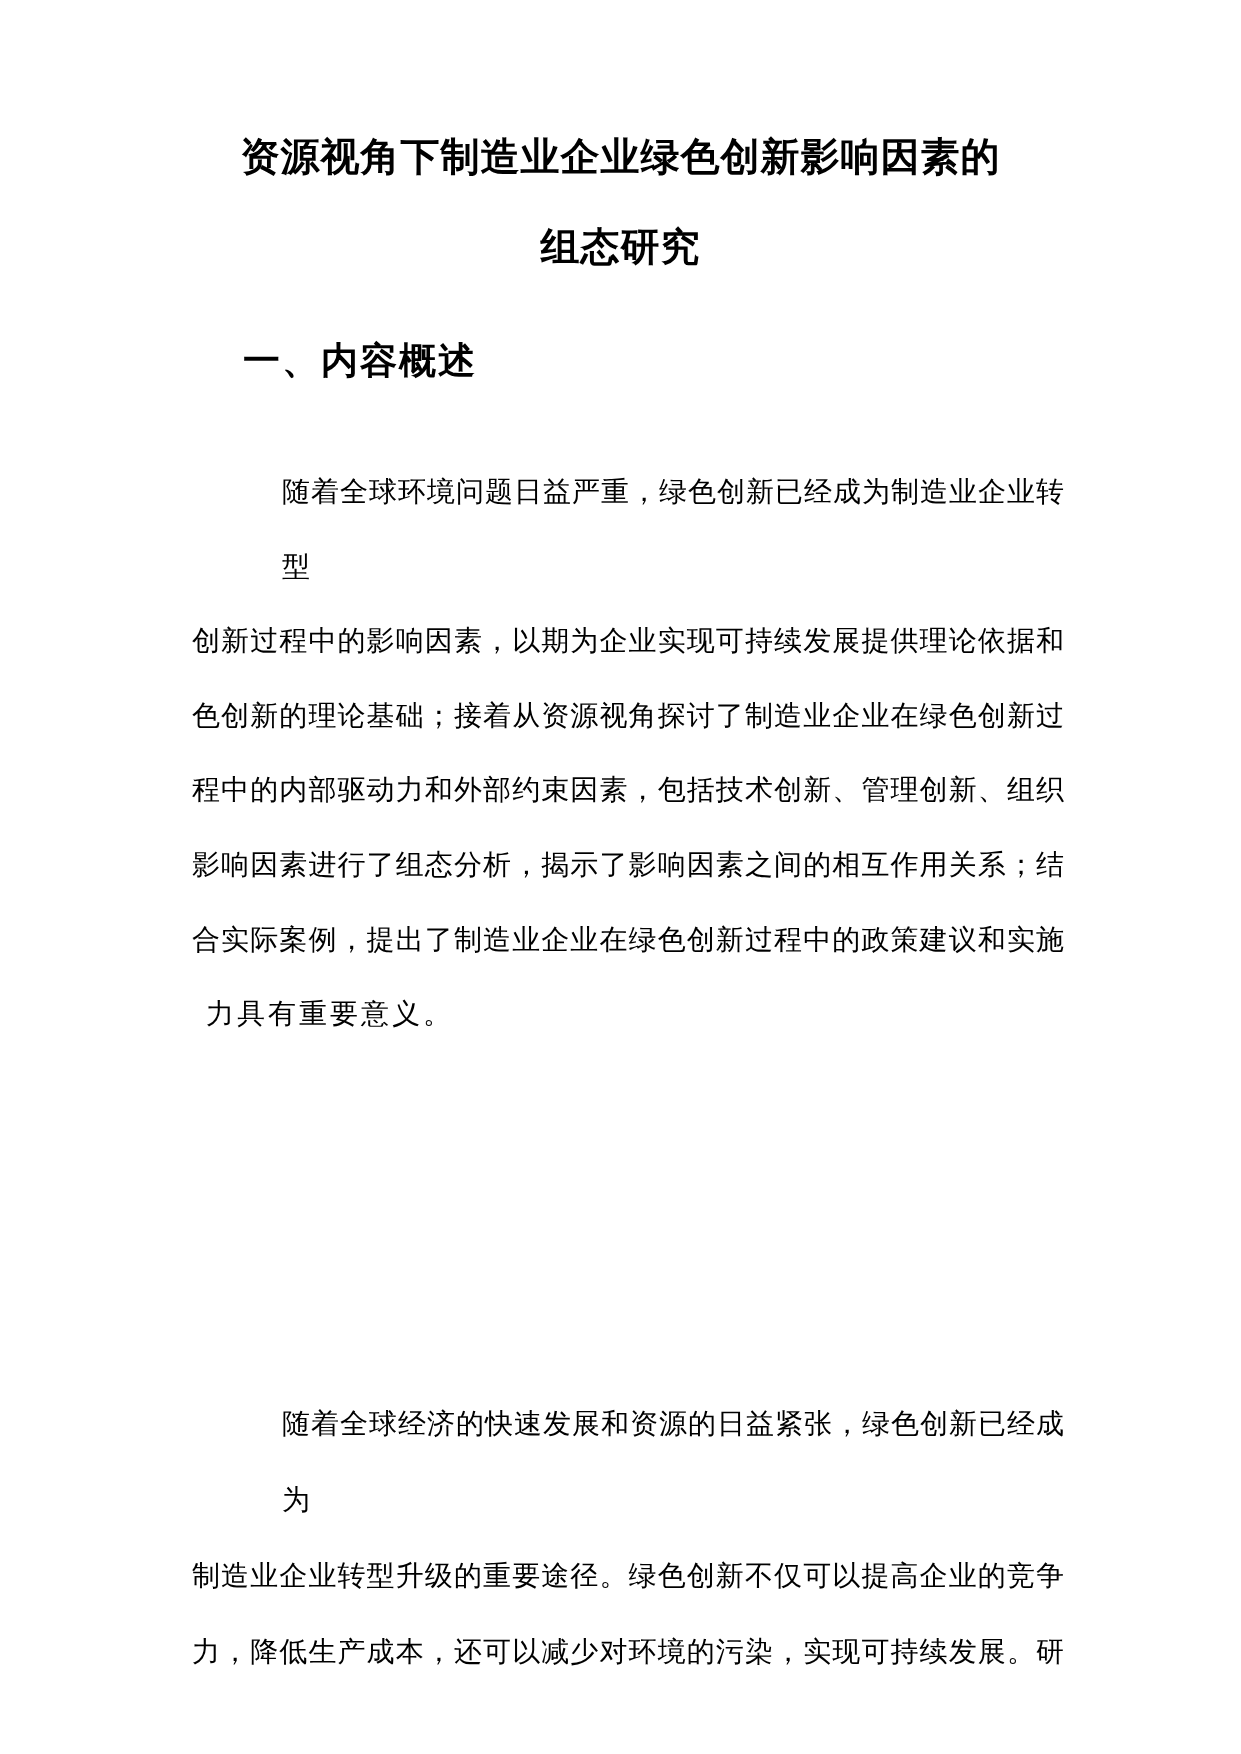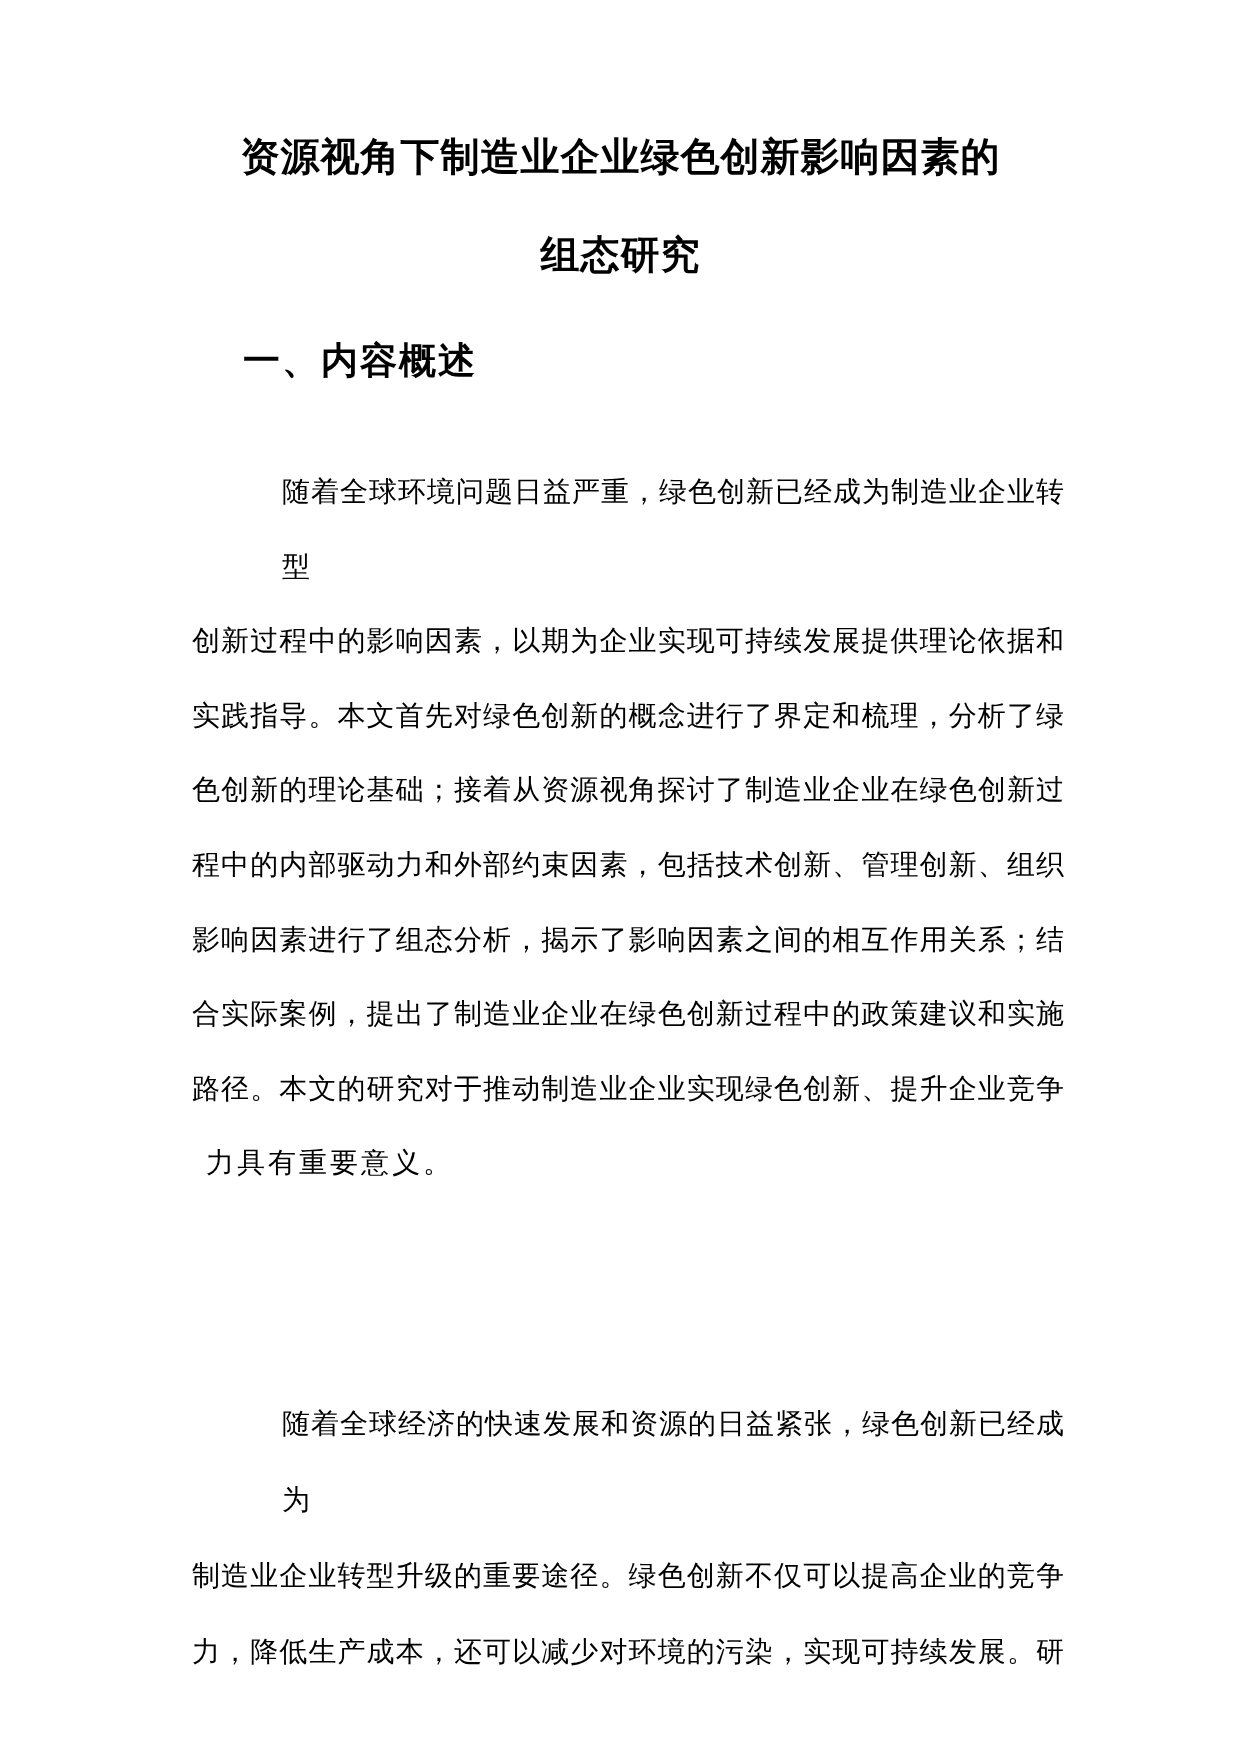--- a/index.html
+++ b/index.html
@@ -24,21 +24,21 @@
     width: 100%;
     text-align: center;
     font-family: "Liberation Sans", "DejaVu Sans", sans-serif;
     font-weight: 700;
     font-size: 39px;
     line-height: 90px;
     letter-spacing: 1px;
     white-space: nowrap;
   }
   .doc-title-line.l1 { top: 112px; }
-  .doc-title-line.l2 { top: 210px; }
+  .doc-title-line.l2 { top: 202px; }
 
   
   .section-heading {
     position: absolute;
     top: 322px;
     left: 243px;
     font-family: "Liberation Sans", "DejaVu Sans", sans-serif;
     font-weight: 700;
     font-size: 37px;
     line-height: 78px;
@@ -99,26 +99,24 @@
 
   <div class="doc-title-line l1">资源视角下制造业企业绿色创新影响因素的</div>
 
   <div class="doc-title-line l2">组态研究</div>
 
   <div class="section-heading">一、内容概述</div>
 
   <div class="para p1">
     <div class="body-line indent">随着全球环境问题日益严重，绿色创新已经成为制造业企业转型</div>
     <div class="body-line">创新过程中的影响因素，以期为企业实现可持续发展提供理论依据和</div>
-    <div class="body-line">实践指导。本文首先对绿色创新的概念进行了界定和梳理，分析了绿</div>
     <div class="body-line">色创新的理论基础；接着从资源视角探讨了制造业企业在绿色创新过</div>
     <div class="body-line">程中的内部驱动力和外部约束因素，包括技术创新、管理创新、组织</div>
     <div class="body-line">影响因素进行了组态分析，揭示了影响因素之间的相互作用关系；结</div>
     <div class="body-line">合实际案例，提出了制造业企业在绿色创新过程中的政策建议和实施</div>
-    <div class="body-line">路径。本文的研究对于推动制造业企业实现绿色创新、提升企业竞争</div>
     <div class="body-line plain">力具有重要意义。</div>
   </div>
 
 
   <div class="para p2">
     <div class="body-line indent">随着全球经济的快速发展和资源的日益紧张，绿色创新已经成为</div>
     <div class="body-line">制造业企业转型升级的重要途径。绿色创新不仅可以提高企业的竞争</div>
     <div class="body-line">力，降低生产成本，还可以减少对环境的污染，实现可持续发展。研</div>
   </div>
 

